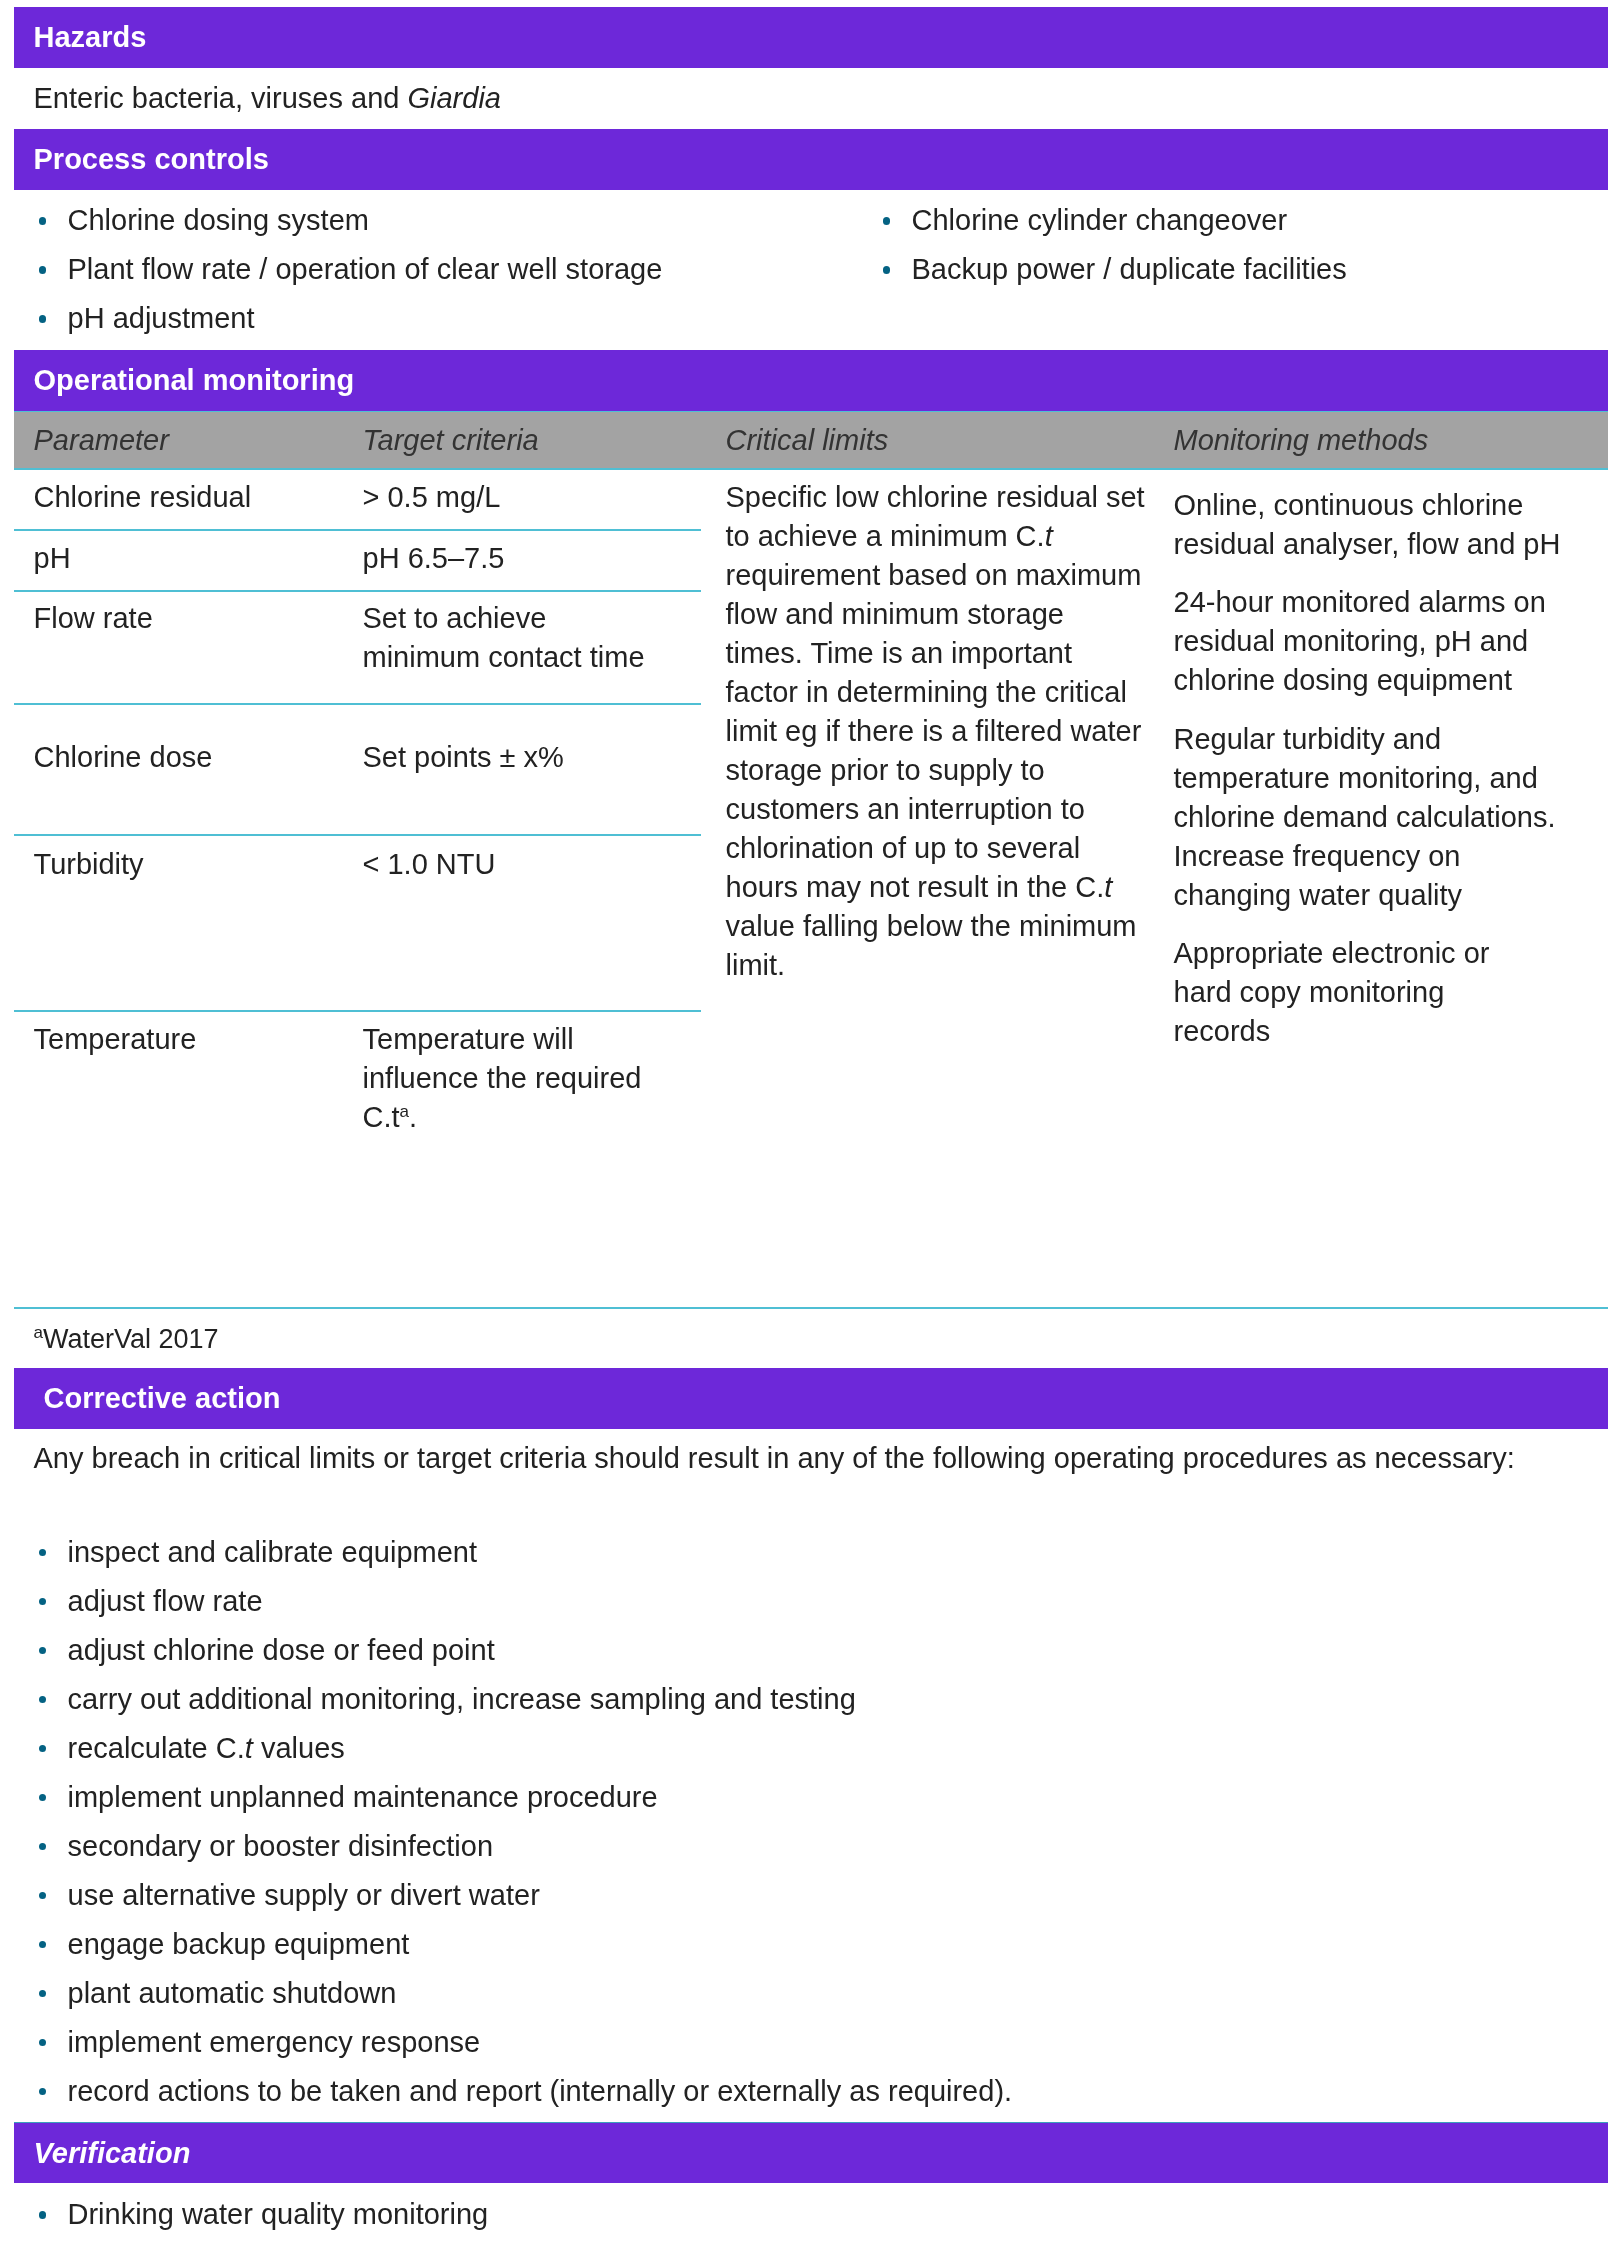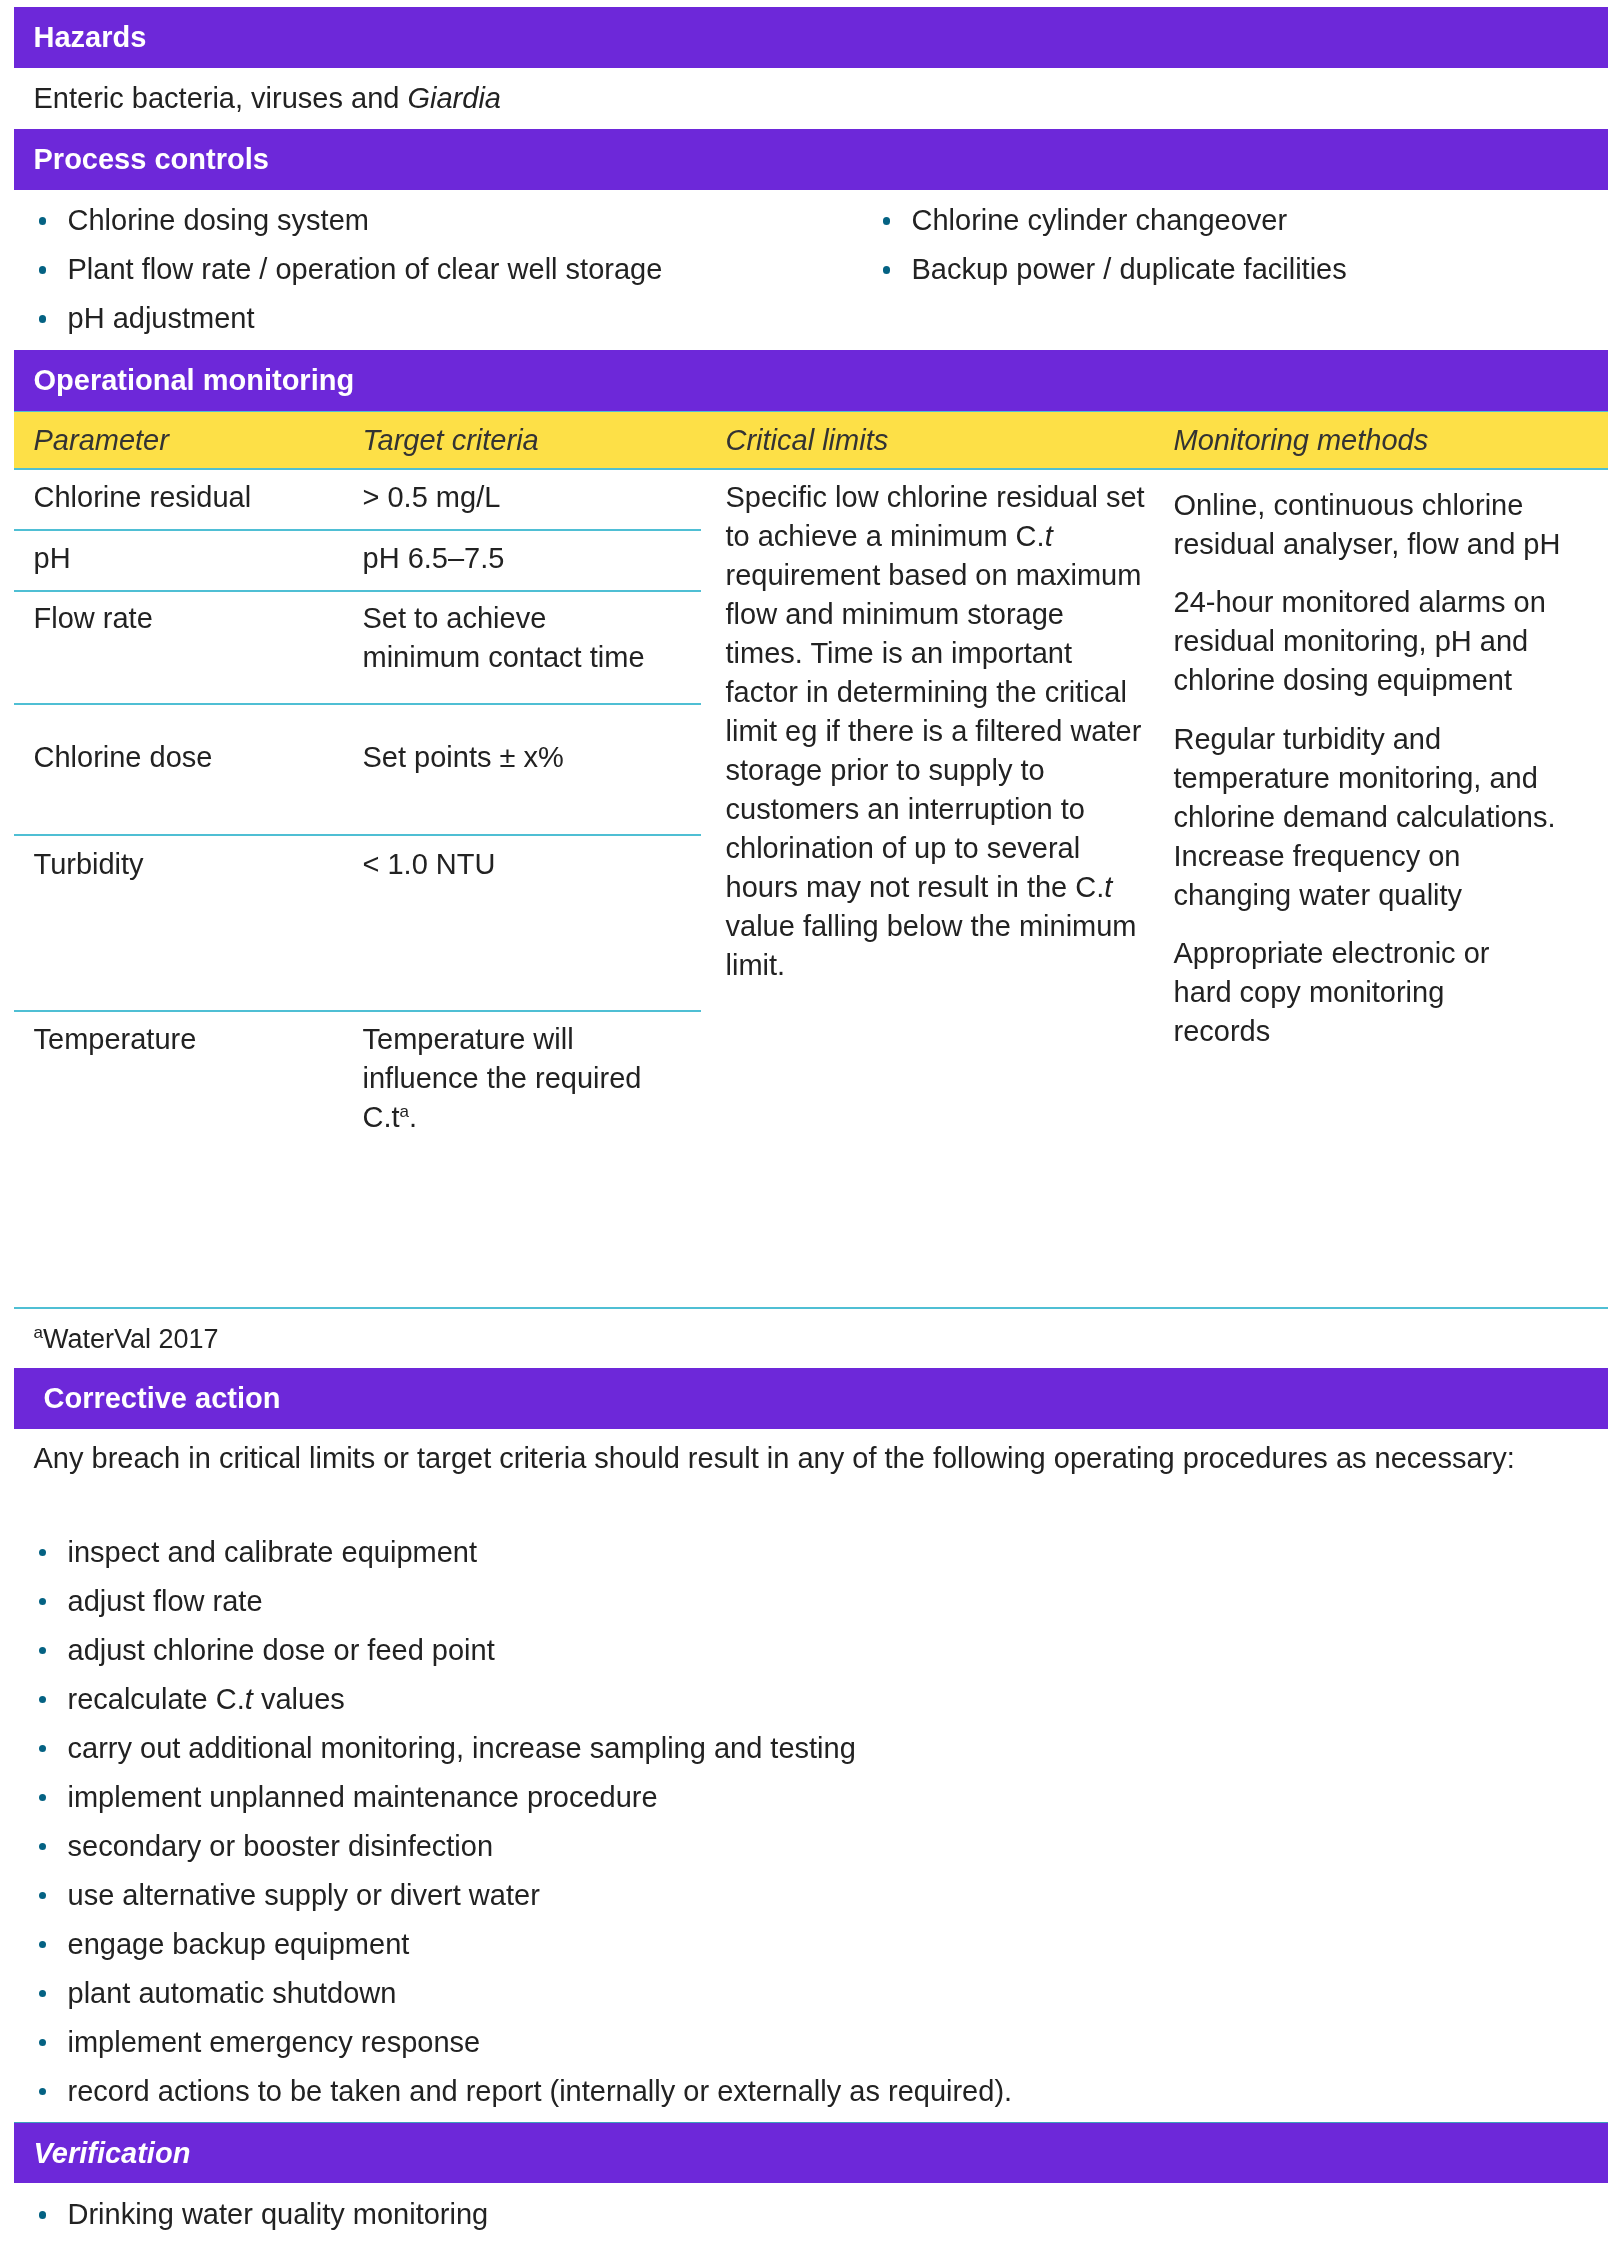--- a/index.html
+++ b/index.html
@@ -8,21 +8,21 @@
   .band { background: #6d28d9; color: #ffffff; font-weight: bold; font-size: 29px; height: 61px; line-height: 61px; padding-left: 20px; box-sizing: border-box; }
   .band.thin-top { border-top: 1.7px solid #3a9fbd; font-style: italic; }
   .band-corr { padding-left: 30px; }
   .hazards-body { height: 61px; line-height: 61px; padding-left: 20px; font-size: 29px; }
   .pc-body { position: relative; height: 160px; }
   .bullets { list-style: none; margin: 0; padding: 0; }
   .bullets li { position: relative; padding-left: 54px; font-size: 29px; height: 49px; line-height: 49px; }
   .bullets li .dot { position: absolute; left: 25px; top: 21px; width: 7.6px; height: 7.6px; border-radius: 50%; background: #046283; }
   .pc-col1 { position: absolute; left: 0; top: 6.7px; }
   .pc-col2 { position: absolute; left: 844px; top: 6.7px; }
-  .colhdr { background: #fde047; height: 59px; position: relative; border-bottom: 2.5px solid #4fbfd4; border-top: 1.7px solid #4fbfd4; box-sizing: border-box; }
+  .colhdr { background: #a3a3a3; height: 59px; position: relative; border-bottom: 2.5px solid #4fbfd4; border-top: 1.7px solid #4fbfd4; box-sizing: border-box; }
   .colhdr span { position: absolute; top: 0; line-height: 56px; font-style: italic; font-size: 29px; color: #333; }
   .c1 { left: 20px; } .c2 { left: 349px; } .c3 { left: 712px; } .c4 { left: 1160px; }
   .tbl { position: relative; height: 839px; border-bottom: 2.5px solid #4fbfd4; box-sizing: border-box; }
   .row { position: absolute; left: 0; width: 687px; border-bottom: 2.5px solid #4fbfd4; box-sizing: border-box; }
   .row:last-of-type { border-bottom: none; }
   .cell { position: absolute; font-size: 29px; line-height: 39px; }
   .cell.p { left: 20px; top: 8.4px; width: 312px; }
   .cell.t { left: 349px; top: 8.4px; width: 337px; }
   .crit { position: absolute; left: 712px; top: 8.4px; width: 421px; font-size: 29px; line-height: 39px; }
   .mon { position: absolute; left: 1160px; top: 8.4px; width: 421px; font-size: 29px; line-height: 39px; margin-top: 8px; }
@@ -99,22 +99,22 @@
     </div>
   </div>
   <div class="footnote"><sup>a</sup><span>WaterVal 2017</span></div>
 
   <div class="band band-corr">Corrective action</div>
   <div class="corr-intro">Any breach in critical limits or target criteria should result in any of the following operating procedures as necessary:</div>
   <ul class="bullets corr-list">
     <li><span class="dot"></span><span>inspect and calibrate equipment</span></li>
     <li><span class="dot"></span><span>adjust flow rate</span></li>
     <li><span class="dot"></span><span>adjust chlorine dose or feed point</span></li>
+    <li><span class="dot"></span><span>carry out additional monitoring, increase sampling and testing</span></li>
     <li><span class="dot"></span><span>recalculate C.</span><i>t</i><span> values</span></li>
-    <li><span class="dot"></span><span>carry out additional monitoring, increase sampling and testing</span></li>
     <li><span class="dot"></span><span>implement unplanned maintenance procedure</span></li>
     <li><span class="dot"></span><span>secondary or booster disinfection</span></li>
     <li><span class="dot"></span><span>use alternative supply or divert water</span></li>
     <li><span class="dot"></span><span>engage backup equipment</span></li>
     <li><span class="dot"></span><span>plant automatic shutdown</span></li>
     <li><span class="dot"></span><span>implement emergency response</span></li>
     <li><span class="dot"></span><span>record actions to be taken and report (internally or externally as required).</span></li>
   </ul>
 
   <div class="band thin-top" style="margin-top:6.7px;">Verification</div>

